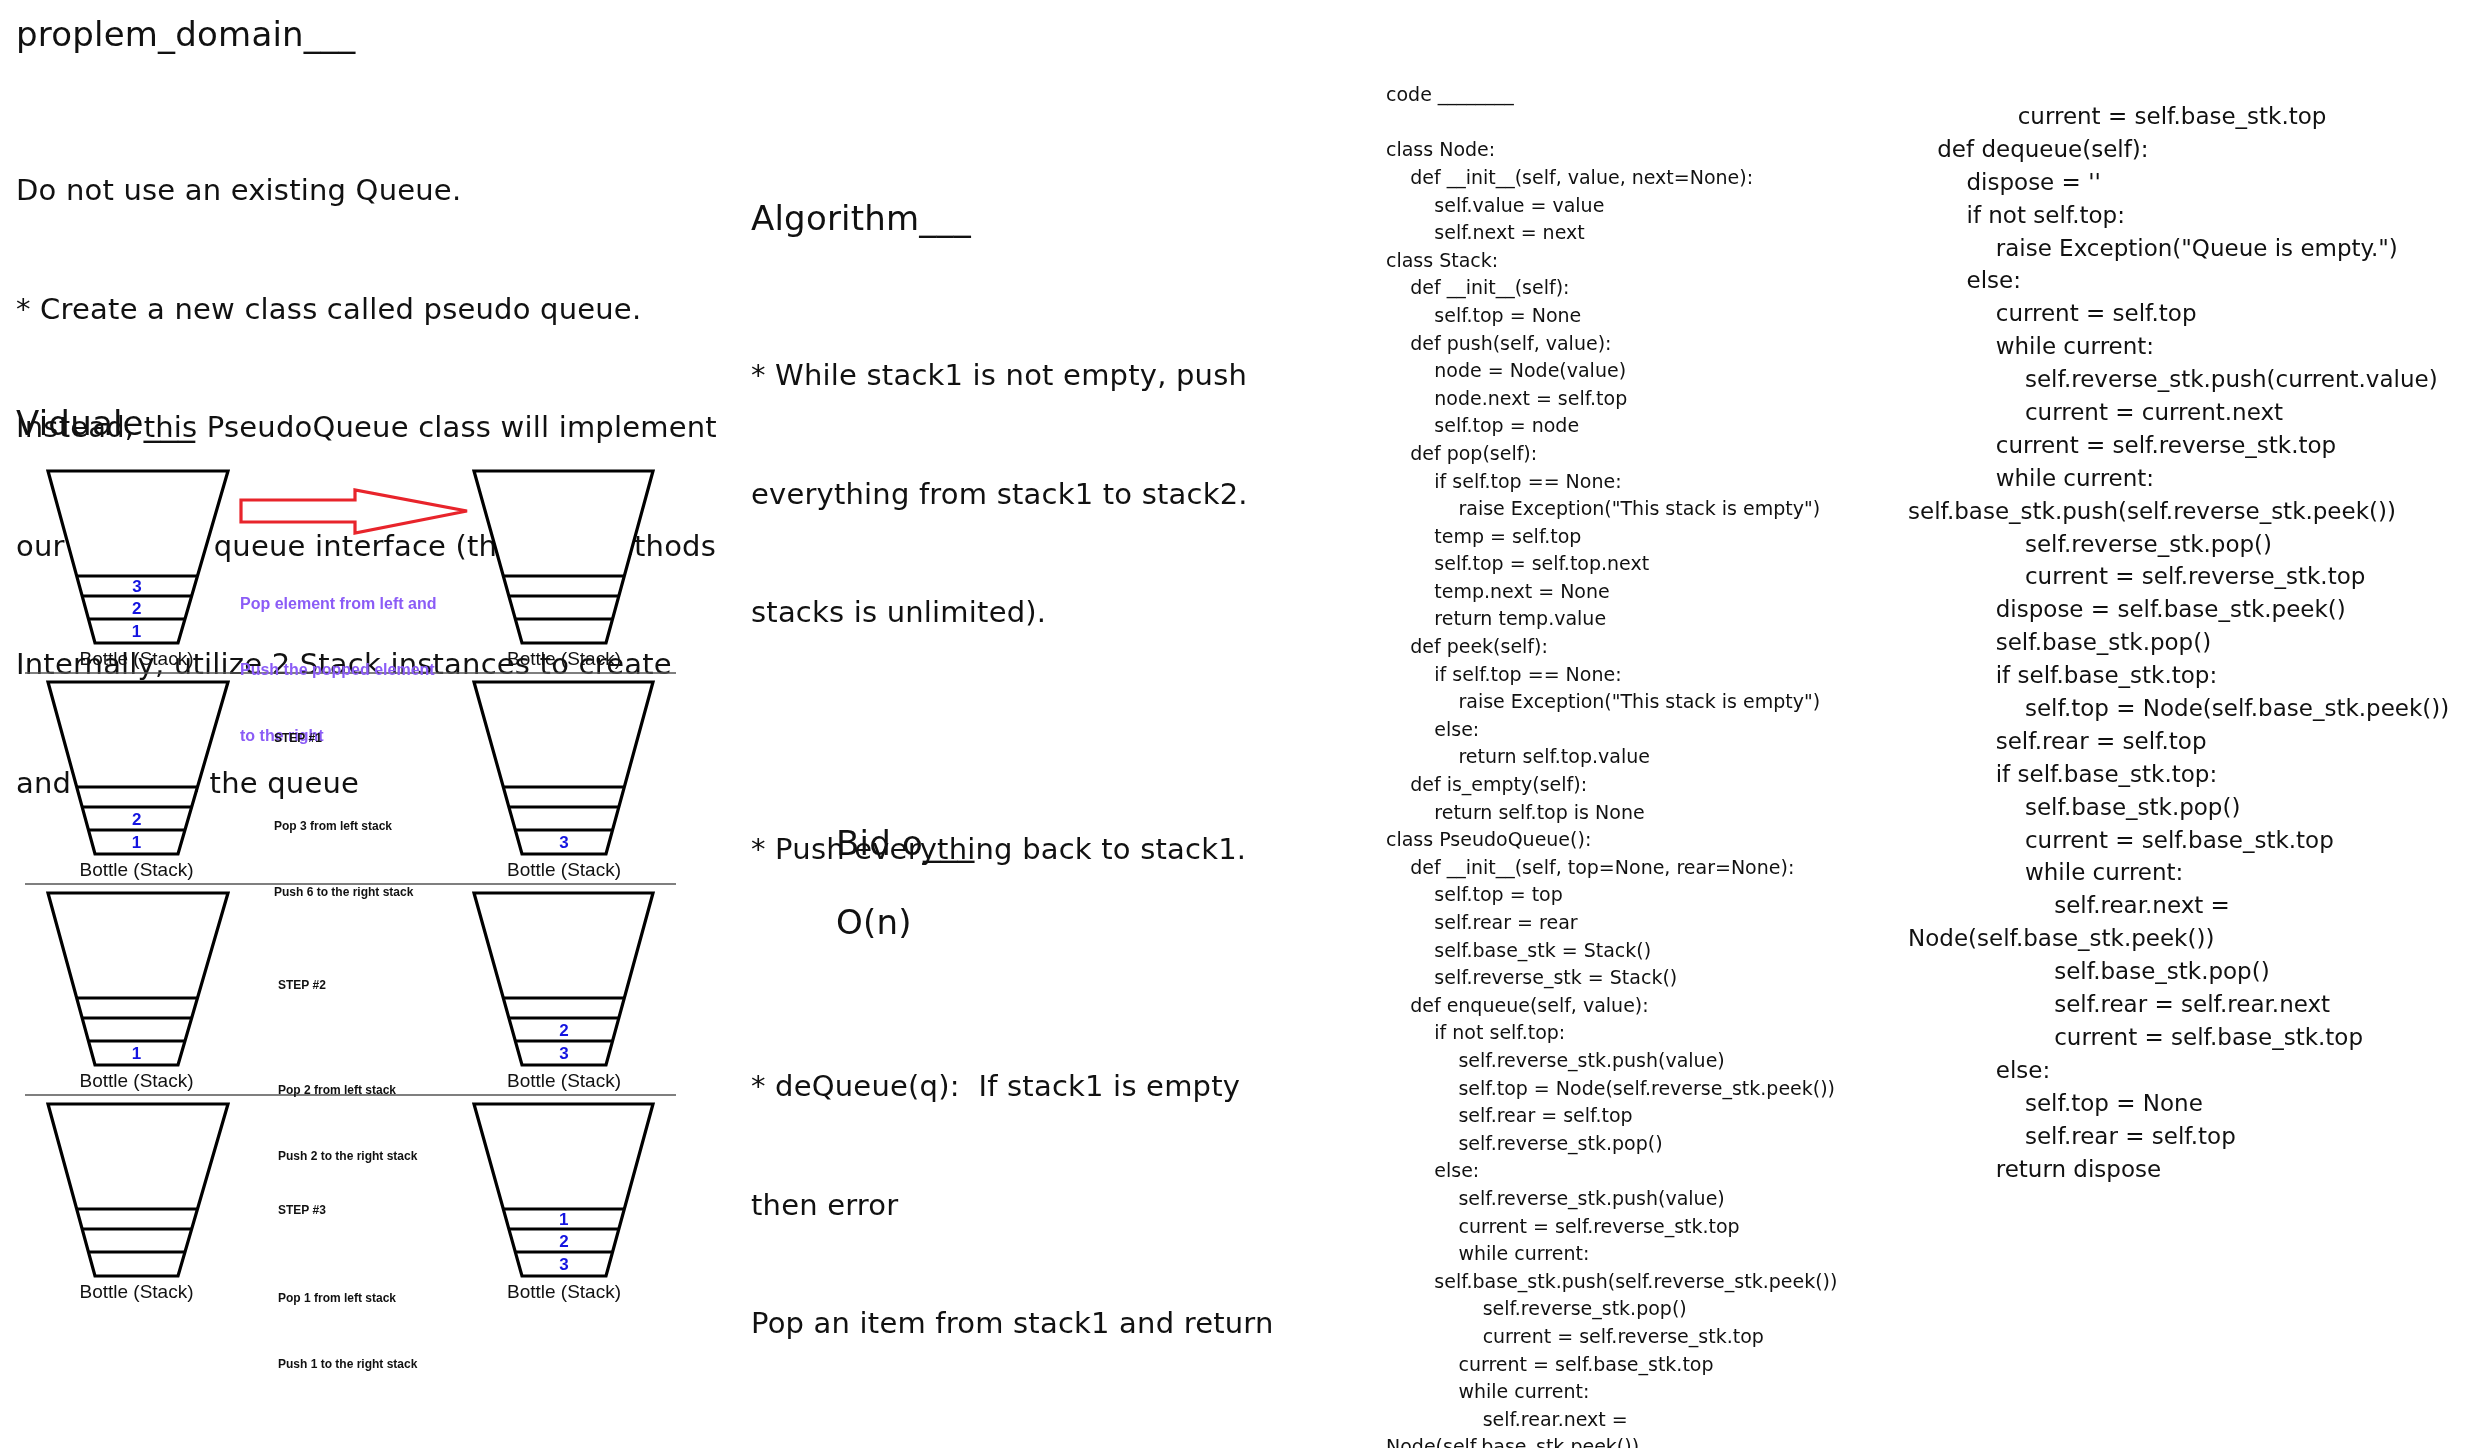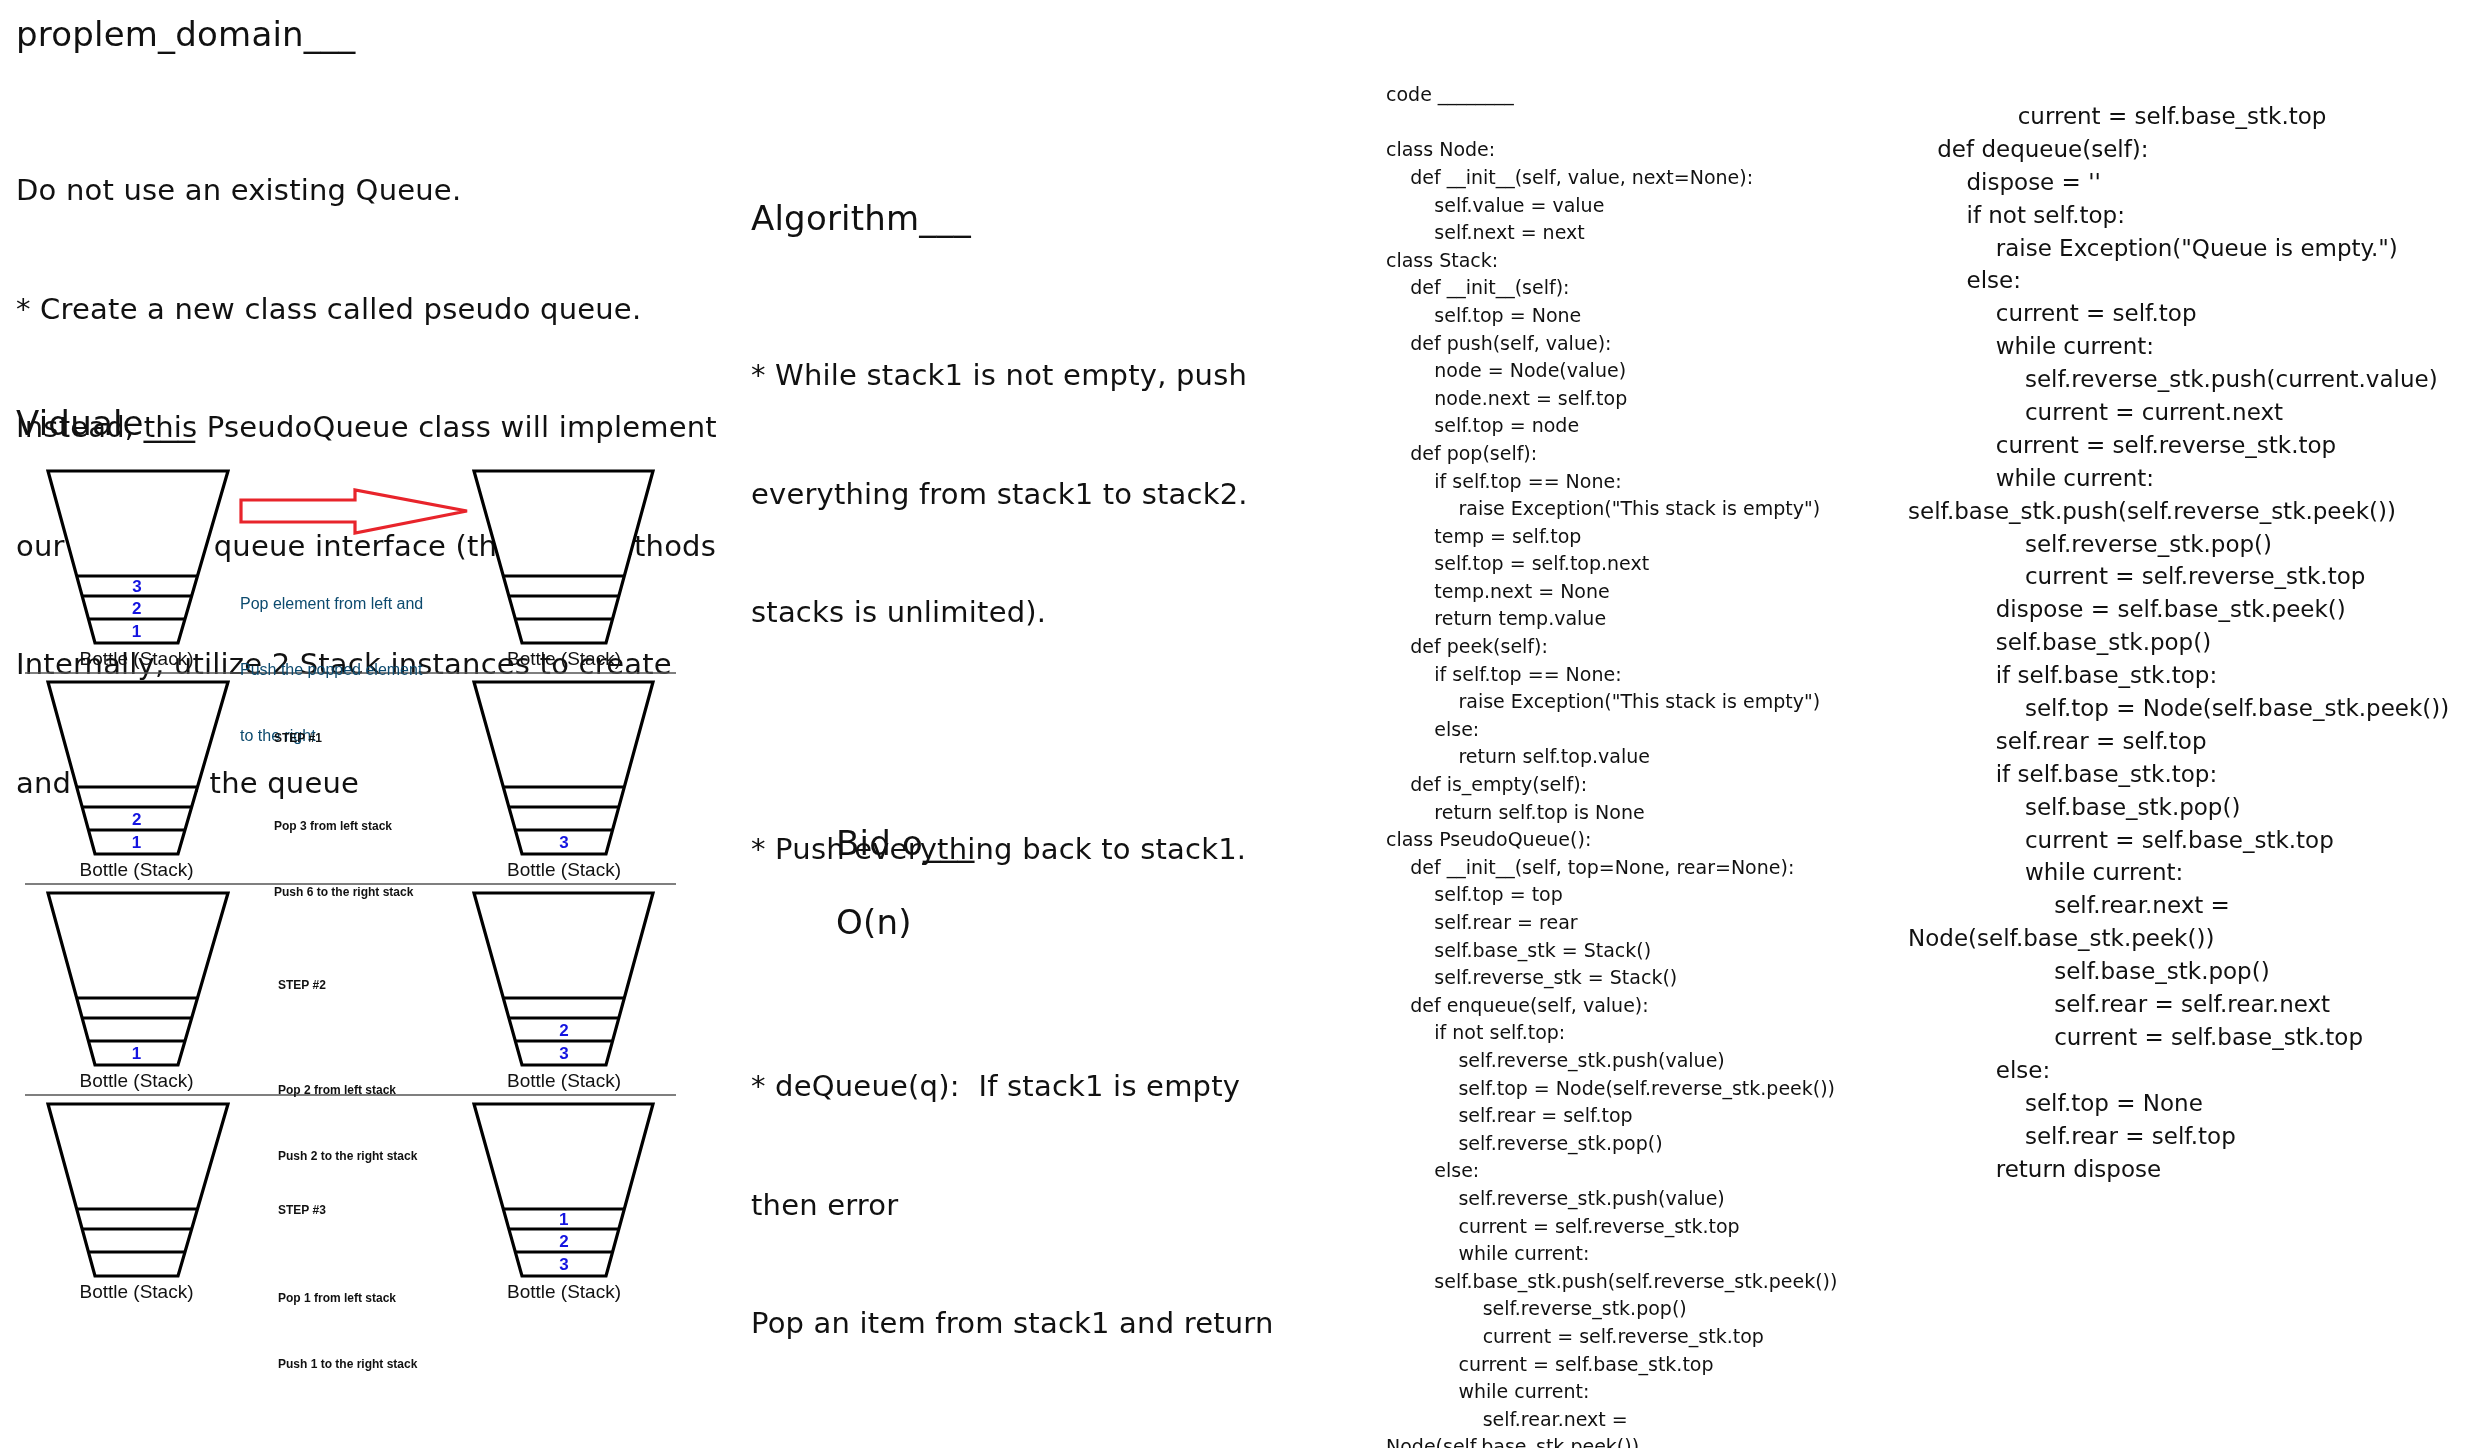--- a/index.html
+++ b/index.html
@@ -8,21 +8,21 @@
   .sec-title { position: absolute; font-size: 34px; }
   .para { position: absolute; font-size: 29px; line-height: 39.5px; white-space: pre-wrap; }
   .code { position: absolute; font-family: "DejaVu Sans", sans-serif; white-space: pre; }
   .code-left { left: 1386px; top: 26px; font-size: 19px; line-height: 27.6px; }
   .code-right { left: 1908px; top: 100px; font-size: 23px; line-height: 32.9px; }
   .code-line { display: block; height: 27.6px; }
   .code-right .code-line { height: 32.9px; }
   svg text { font-family: "Liberation Sans", sans-serif; }
   .diagram { position: absolute; left: 0; top: 0; }
   .step-text { position: absolute; font-family: "Liberation Sans", sans-serif; font-weight: bold; font-size: 12px; line-height: 22px; color: #111; white-space: pre; }
-  .red-caption { position: absolute; font-family: "Liberation Sans", sans-serif; font-weight: normal; font-size: 16px; line-height: 22px; color: #0c4a6e; white-space: pre; }
+  .red-caption { position: absolute; font-family: "Liberation Sans", sans-serif; font-weight: bold; font-size: 16px; line-height: 22px; color: #8b5cf6; white-space: pre; }
 </style>
 </head>
 <body>
 
 <div class="hand sec-title" style="left:16px; top:14px;">proplem_domain___</div>
 <div class="hand para" style="left:16px; top:92px;">
   <div>Do not use an existing Queue.</div>
   <div>* Create a new class called pseudo queue.</div>
   <div>Instead, this PseudoQueue class will implement</div>
   <div>our standard queue interface (the two methods</div>

